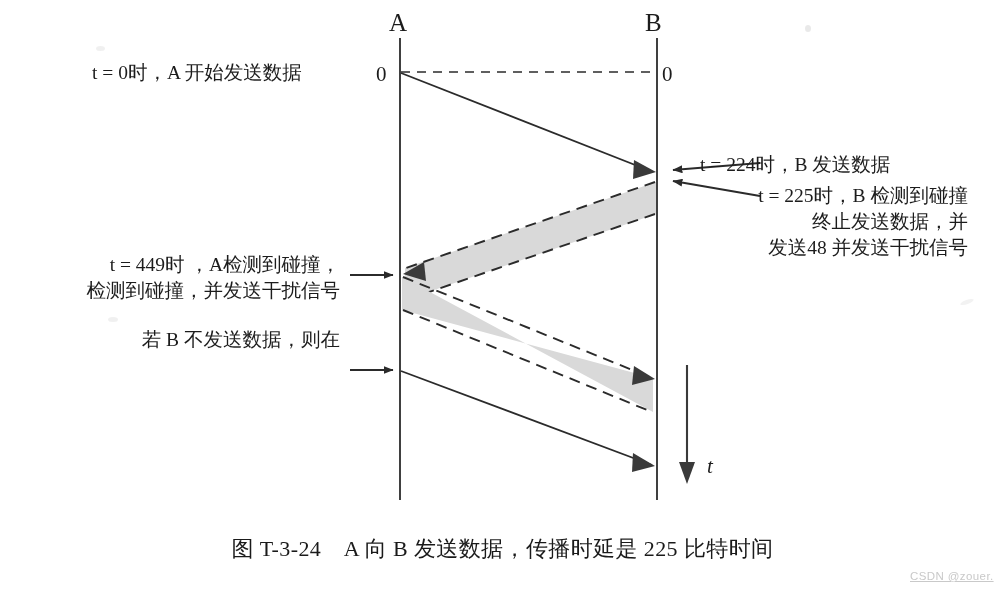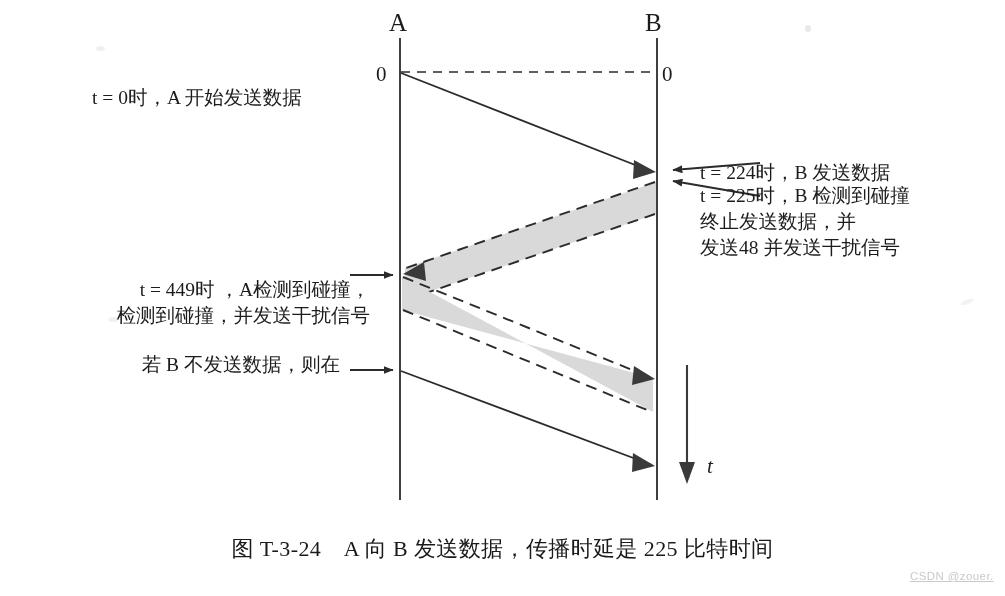--- a/index.html
+++ b/index.html
@@ -42,22 +42,22 @@
     font-size: 21px;
   }
   .t-axis-label {
     font-size: 21px;
     font-style: italic;
   }
   .ann {
     font-size: 19.5px;
   }
   .ann-right { text-align: left; }
-  .ann-right-block { text-align: left; }
-  .ann-left { text-align: right; margin-top: 25px; }
+  .ann-right-block { text-align: right; }
+  .ann-left { text-align: right; }
   .caption {
     position: absolute;
     font-size: 22px;
     letter-spacing: 0.4px;
   }
   .watermark {
     position: absolute;
     font-family: "Liberation Sans", sans-serif;
     font-size: 11.5px;
     color: #c9c9c9;
@@ -152,29 +152,29 @@
   <div class="lbl node-letter" style="left:389px; top:6px;">A</div>
   <div class="lbl node-letter" style="left:645px; top:6px;">B</div>
 
   <div class="lbl zero-mark" style="left:376px; top:60px;">0</div>
   <div class="lbl zero-mark" style="left:662px; top:60px;">0</div>
 
   <div class="lbl t-axis-label" style="left:707px; top:452px;">t</div>
 
   <div class="lbl ann ann-left" style="left:92px; top:60px;">t = 0时，A 开始发送数据</div>
 
-  <div class="lbl ann ann-right" style="left:700px; top:152px;margin-top:8px;">t = 224时，B 发送数据</div>
+  <div class="lbl ann ann-right" style="left:700px; top:152px;">t = 224时，B 发送数据</div>
 
   <div class="lbl ann ann-right-block" style="left:700px; top:183px; width:268px;">
     <div>t = 225时，B 检测到碰撞</div>
     <div>终止发送数据，并</div>
     <div>发送48 并发送干扰信号</div>
   </div>
 
-  <div class="lbl ann ann-left" style="left:0px; top:252px; width:340px;padding-left:30px;">
+  <div class="lbl ann ann-left" style="left:0px; top:252px; width:340px;">
     <div>t = 449时 ，A检测到碰撞，</div>
     <div>检测到碰撞，并发送干扰信号</div>
   </div>
 
   <div class="lbl ann ann-left" style="left:0px; top:327px; width:340px;">
     <div>若 B 不发送数据，则在</div>
   </div>
 
   <div class="caption" style="left:0px; top:534px; width:1005px; text-align:center;">图 T-3-24　A 向 B 发送数据，传播时延是 225 比特时间</div>
 

